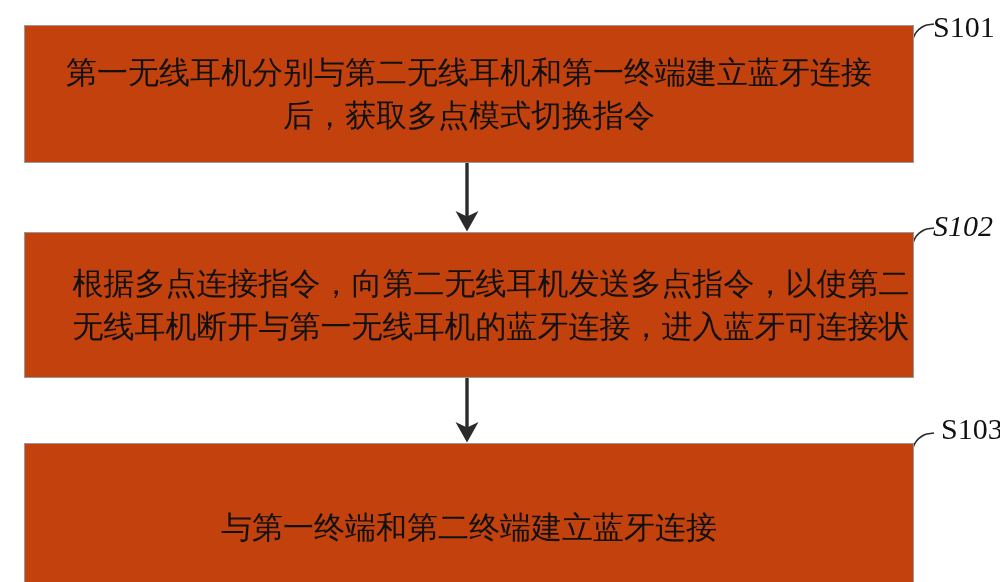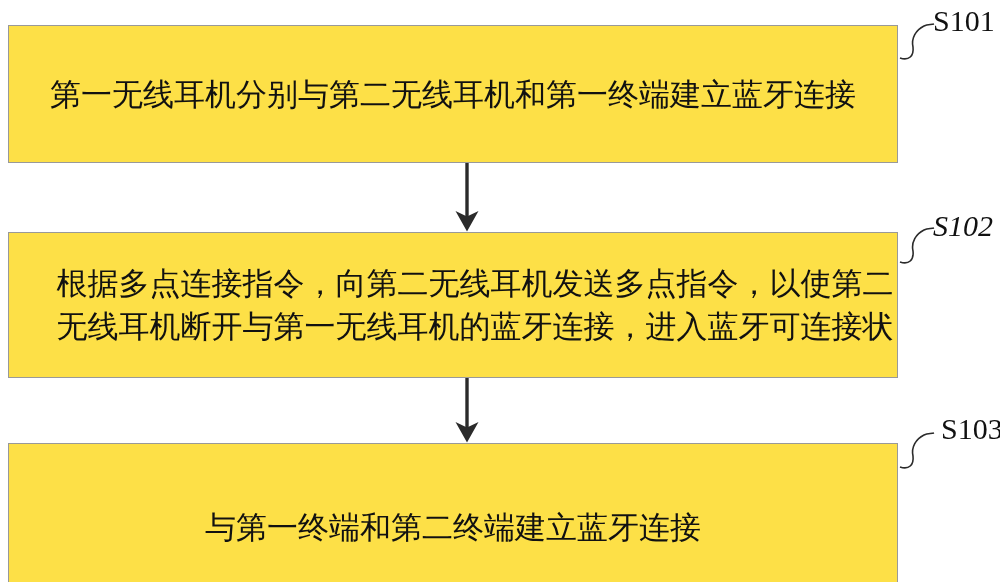--- a/index.html
+++ b/index.html
@@ -31,24 +31,24 @@
   .overlay .shaft {
     stroke: var(--arrow, #2b2b2b);
     stroke-width: 3.4;
   }
   .overlay .head {
     fill: var(--arrow, #2b2b2b);
     stroke: none;
   }
   .step-box {
     position: absolute;
-    left: 8px;
+    left: 24px;
     width: 890px;
     border: 1.5px solid var(--border, #999999);
-    background: #fde047;
+    background: #c2410c;
     box-sizing: border-box;
     display: flex;
     flex-direction: column;
     justify-content: center;
     align-items: center;
   }
   .box-1 { top: 25px;  height: 138px; }
   .box-2 { top: 232px; height: 146px; padding-left: 44px; }
   .box-3 { top: 443px; height: 168px; }
   .step-line {
@@ -60,21 +60,21 @@
     letter-spacing: 0px;
   }
   .step-label {
     position: absolute;
     left: 933px;
     font-size: 30px;
     line-height: 30px;
     color: var(--text, #111111);
     font-family: "Liberation Serif", "DejaVu Serif", serif;
   }
-  .label-1 { top: 6px;   }
+  .label-1 { top: 12px;   }
   .label-2 { top: 211px; font-style: italic; }
   .label-3 { top: 414px; margin-left: 8px; }
 </style>
 </head>
 <body>
 
 <div class="canvas">
 
   <svg class="overlay" viewBox="0 0 1000 582">
 
@@ -84,20 +84,21 @@
     <line class="shaft" x1="467" y1="378" x2="467" y2="431"></line>
     <polygon class="head" points="455.5,422 467,442.5 478.5,422 467,427.5"></polygon>
 
     <path class="connector" d="M 900 58 c 9 3, 14 -2, 13 -11 c -2 -9, 3 -17, 11 -21 c 4 -2, 7 -1, 10 -2"></path>
     <path class="connector" d="M 900 262 c 9 3, 14 -2, 13 -11 c -2 -9, 3 -17, 11 -21 c 4 -2, 7 -1, 10 -2"></path>
     <path class="connector" d="M 900 467 c 9 3, 14 -2, 13 -11 c -2 -9, 3 -17, 11 -21 c 4 -2, 7 -1, 10 -2"></path>
   </svg>
 
   <div class="step-box box-1">
     <div class="step-line">第一无线耳机分别与第二无线耳机和第一终端建立蓝牙连接</div>
+    <div class="step-line">后，获取多点模式切换指令</div>
   </div>
   <div class="step-label label-1">S101</div>
 
   <div class="step-box box-2">
     <div class="step-line">根据多点连接指令，向第二无线耳机发送多点指令，以使第二</div>
     <div class="step-line">无线耳机断开与第一无线耳机的蓝牙连接，进入蓝牙可连接状</div>
   </div>
   <div class="step-label label-2">S102</div>
 
   <div class="step-box box-3">

